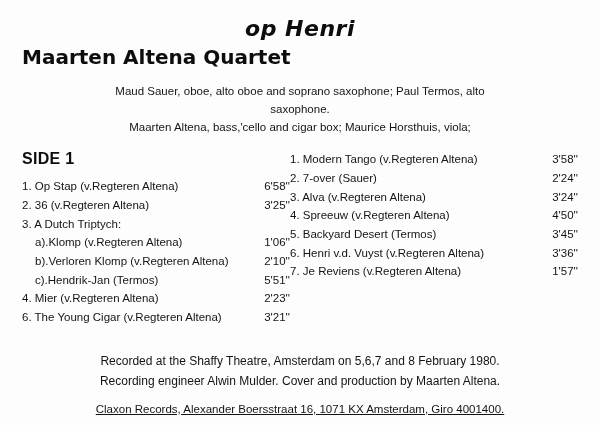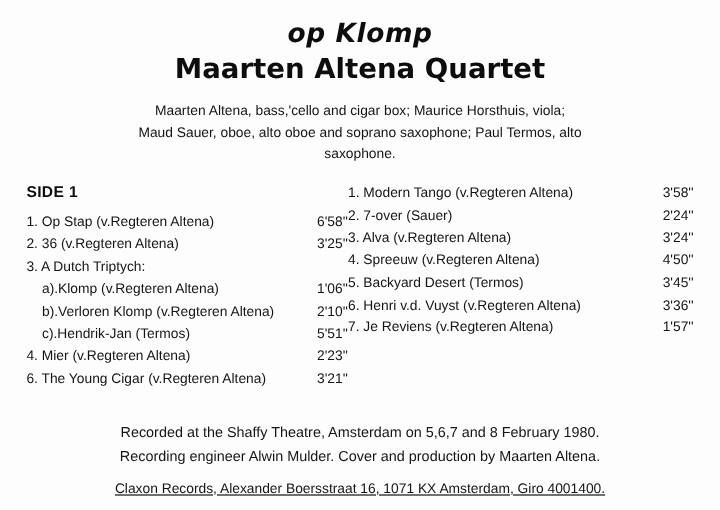--- a/index.html
+++ b/index.html
@@ -26,24 +26,24 @@
     text-align: center;
     font-family: "DejaVu Sans", sans-serif;
     font-weight: bold;
     font-size: 22px;
     letter-spacing: 0.5px;
     font-style: italic;
     color: #0d0d0d;
     margin: 2px 0 4px 0;
   }
   .artist {
-    text-align: center;
+    text-align: left;
     font-family: "DejaVu Sans", sans-serif;
     font-weight: bold;
-    font-size: 23px;
+    font-size: 20px;
     color: #0d0d0d;
     margin: 0 0 14px 0;
   }
   .credits {
     text-align: center;
     font-size: 11.5px;
     line-height: 1.55;
     color: #141414;
     margin: 0 auto 14px auto;
     width: 430px;
@@ -54,21 +54,21 @@
     align-items: flex-start;
     padding: 0 0 0 0;
   }
   .side-col {
     width: 268px;
   }
   .side-col.right {
     width: 288px;
   }
   .side-heading {
-    font-size: 13px;
+    font-size: 16px;
     font-weight: bold;
     color: #0d0d0d;
     margin-bottom: 9px;
     letter-spacing: 0.3px;
   }
   .track {
     display: flex;
     justify-content: space-between;
     align-items: flex-start;
     font-size: 11.5px;
@@ -99,26 +99,26 @@
     color: #141414;
     margin-top: 12px;
     text-decoration: underline;
   }
 </style>
 </head>
 <body>
 
 <div class="sleeve">
 
-  <div class="album-title">op Klomp</div>
+  <div class="album-title">op Henri</div>
   <div class="artist">Maarten Altena Quartet</div>
 
   <div class="credits">
+    <div>Maud Sauer, oboe, alto oboe and soprano saxophone; Paul Termos, alto saxophone.</div>
     <div>Maarten Altena, bass,'cello and cigar box; Maurice Horsthuis, viola;</div>
-    <div>Maud Sauer, oboe, alto oboe and soprano saxophone; Paul Termos, alto saxophone.</div>
   </div>
 
   <div class="sides">
 
     <div class="side-col">
       <div class="side-heading">SIDE 1</div>
 
       <div class="track">
         <span class="t-title">1. Op Stap (v.Regteren Altena)</span>
         <span class="t-dur">6'58''</span>

